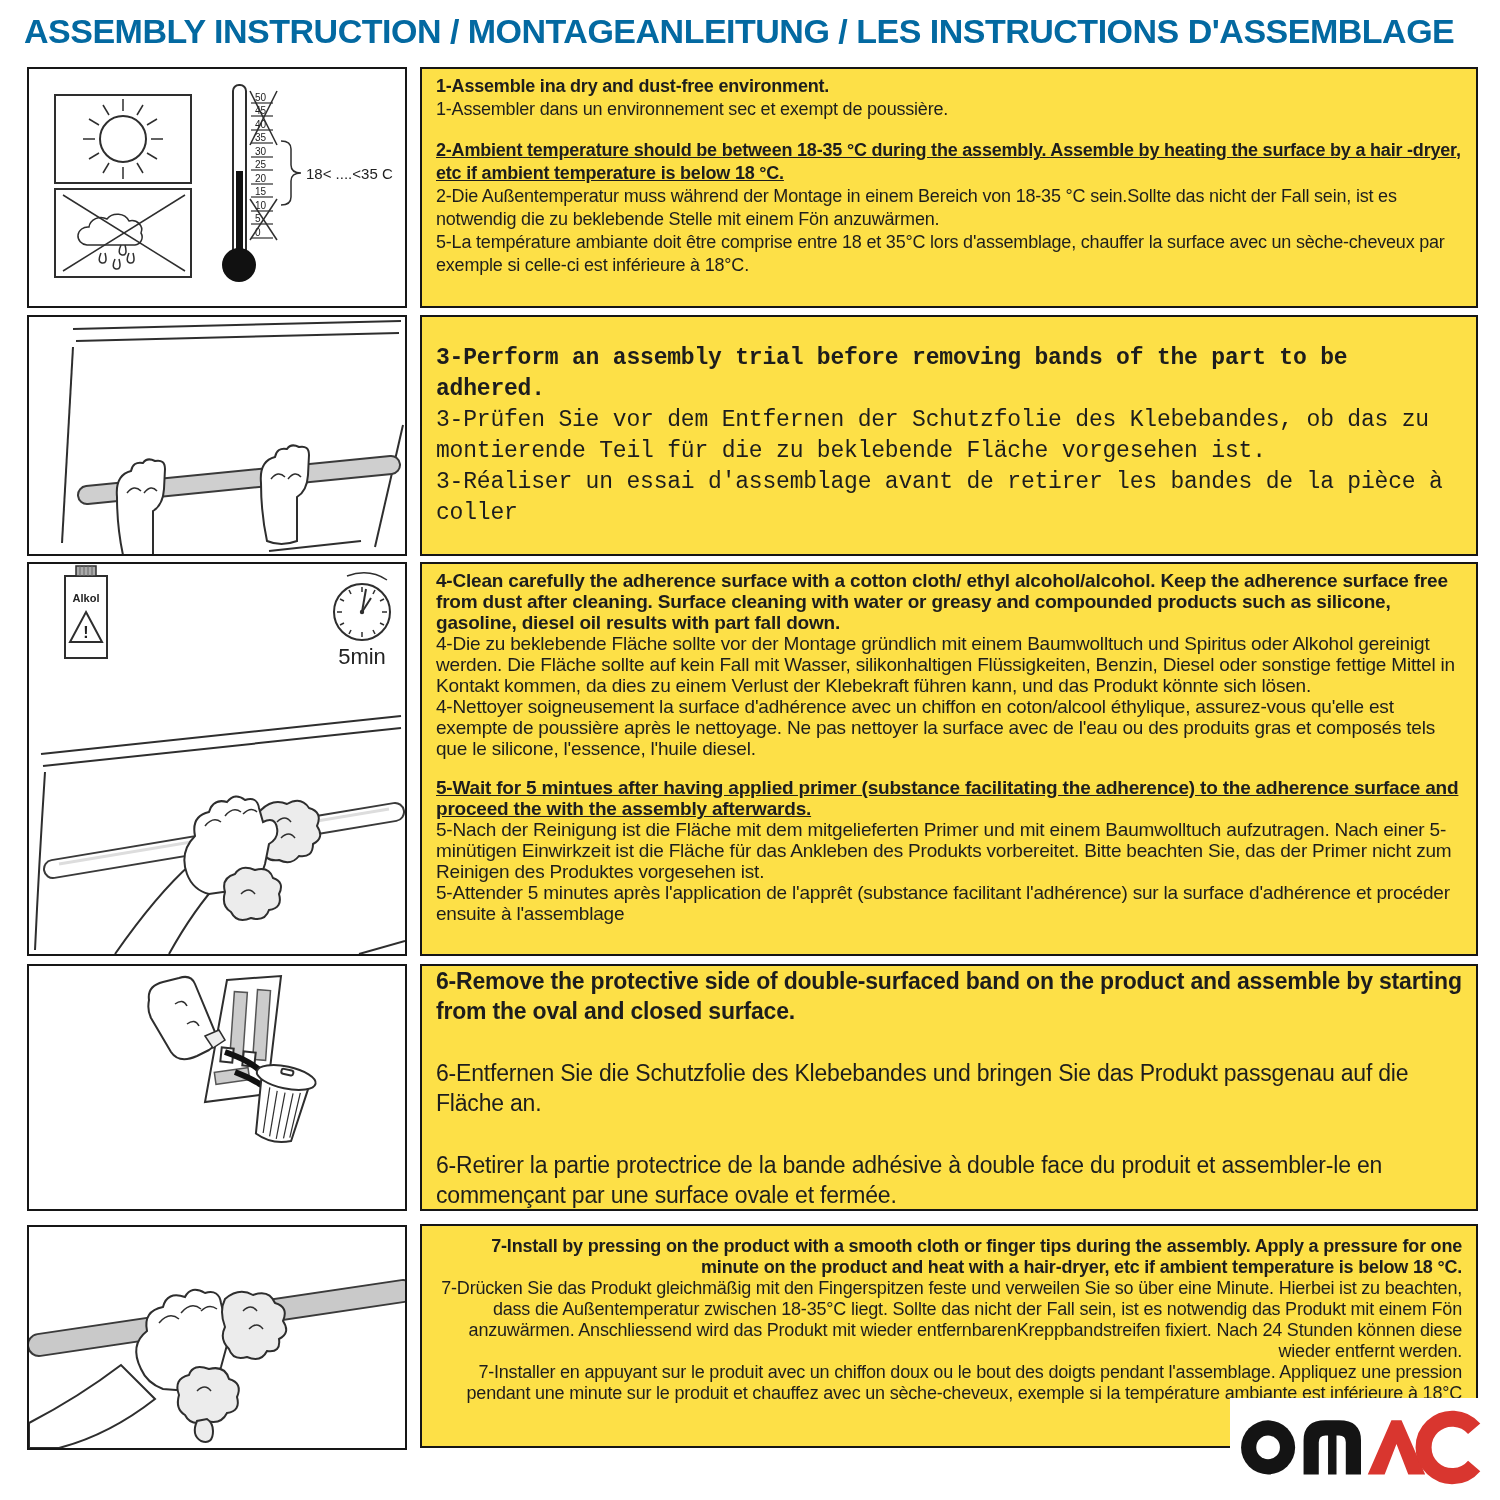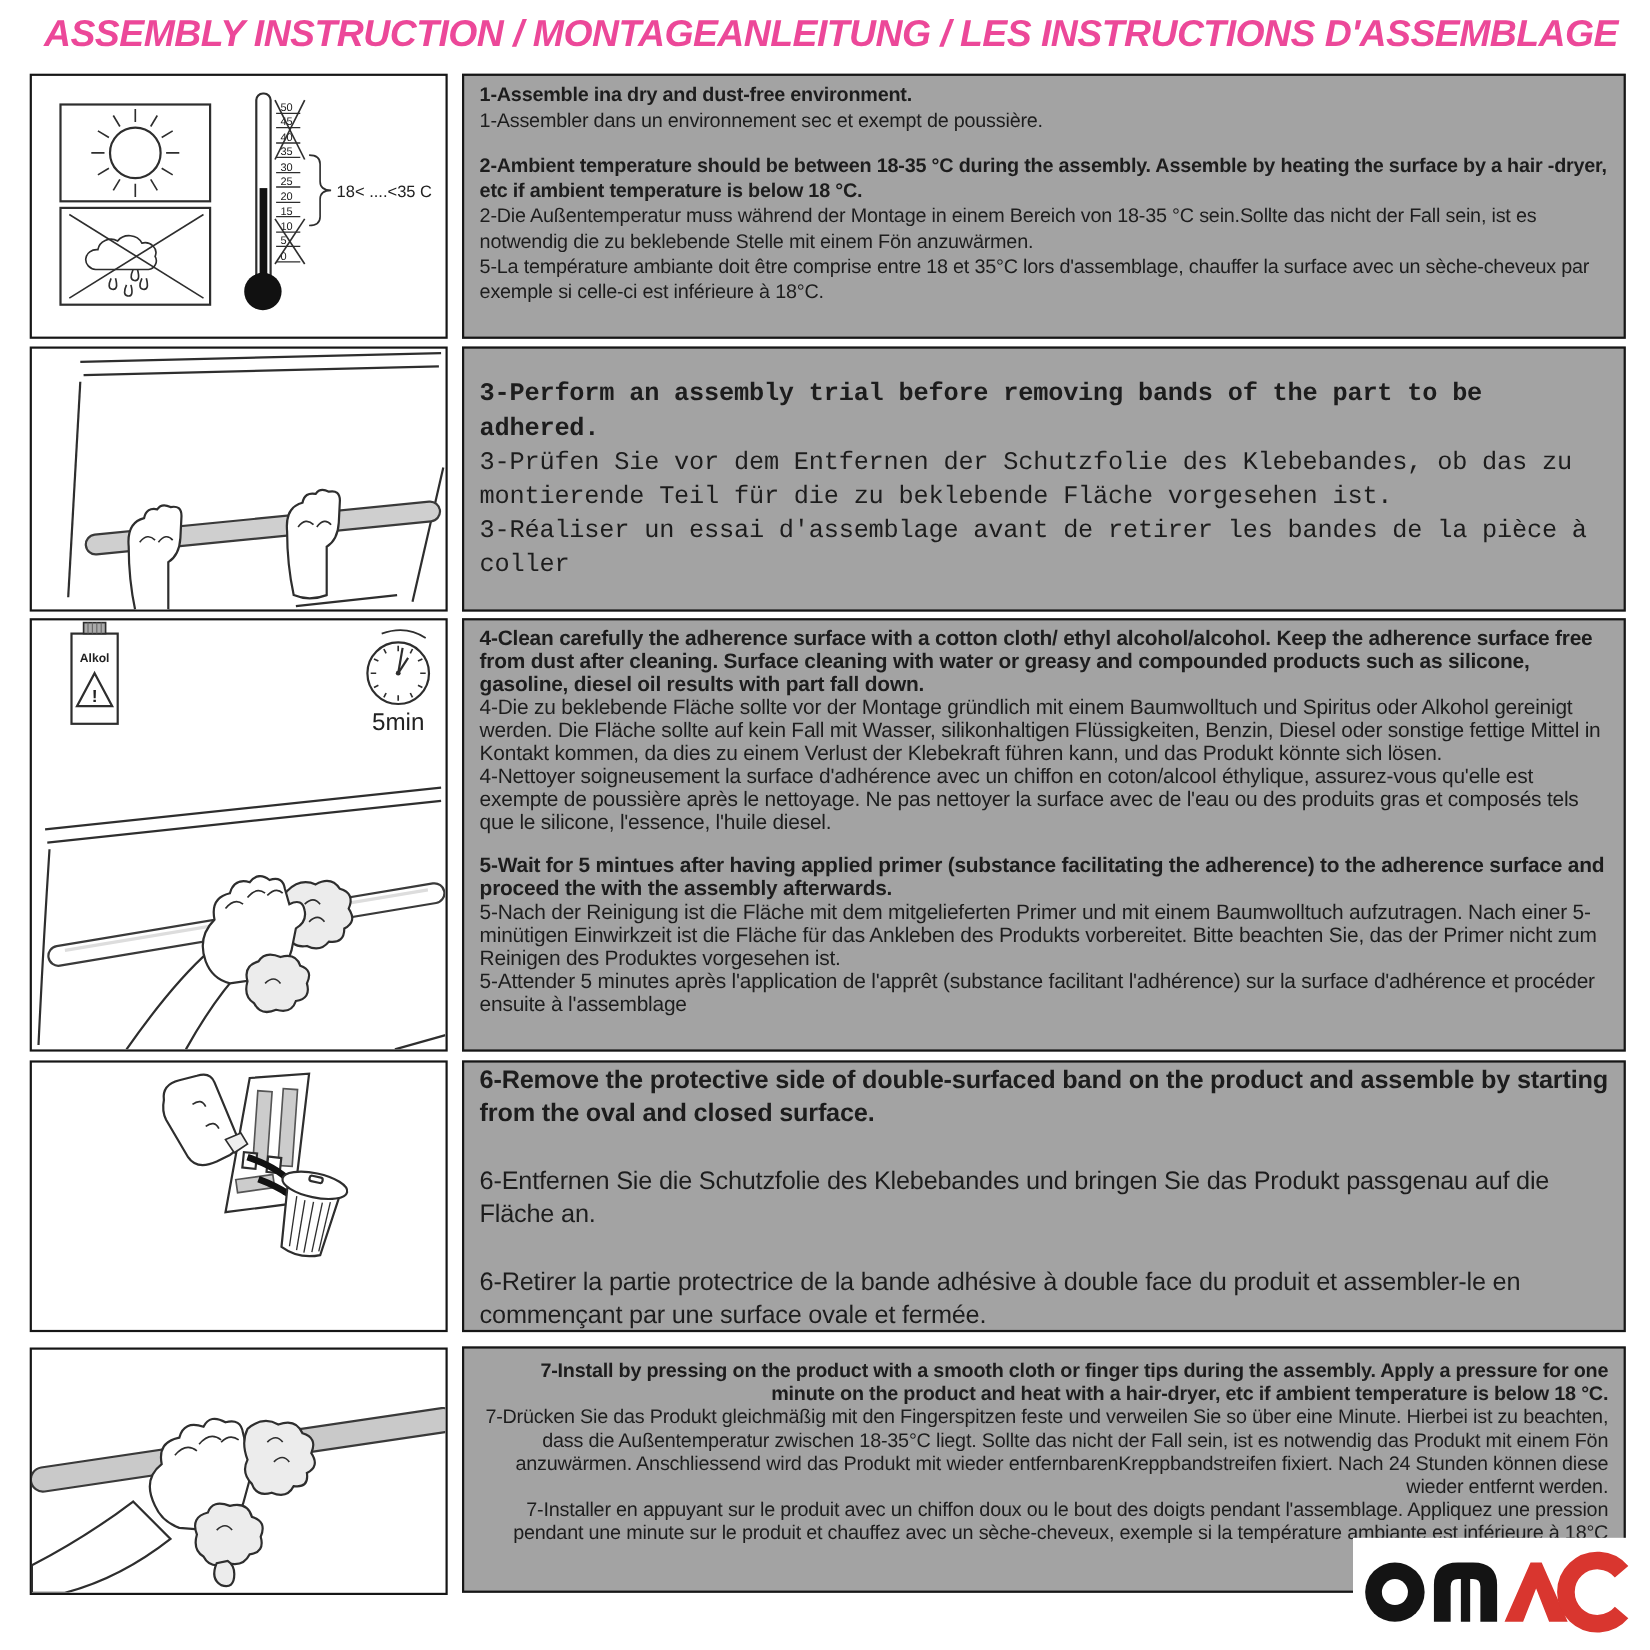--- a/index.html
+++ b/index.html
@@ -1,22 +1,22 @@
 <!DOCTYPE html>
 <html><head>
 <meta charset="utf-8">
 <style>
   html,body{margin:0;padding:0;background:#fff;}
   body{width:1500px;height:1500px;position:relative;font-family:"Liberation Sans",sans-serif;color:#1d1d1d;overflow:hidden;}
-  .page-title{position:absolute;left:40px;top:12px;font-size:34px;font-weight:bold;letter-spacing:-0.5px;color:#ec4899;white-space:nowrap;font-style:italic;}
+  .page-title{position:absolute;left:24px;top:12px;font-size:34px;font-weight:bold;letter-spacing:-0.5px;color:#0369a1;white-space:nowrap;}
   .figure-box{position:absolute;left:27px;width:380px;border:2px solid #161616;background:#fff;box-sizing:border-box;overflow:hidden;}
-  .text-box{position:absolute;left:420px;width:1058px;border:2px solid #161616;background:#a3a3a3;box-sizing:border-box;padding:6px 14px;overflow:hidden;letter-spacing:-0.2px;}
+  .text-box{position:absolute;left:420px;width:1058px;border:2px solid #161616;background:#fde047;box-sizing:border-box;padding:6px 14px;overflow:hidden;letter-spacing:-0.2px;}
   .text-box p{margin:0;}
   .b{font-weight:bold;}
-  .sp{margin-top:18px !important;}
+  .sp{margin-top:18px !important;text-decoration:underline;}
   .center-v{display:flex;flex-direction:column;justify-content:center;}
   .fz18{font-size:18px;line-height:23px;}
   .fz19{font-size:19px;line-height:21px;}
   .fz23{font-size:23px;line-height:31px;font-family:Liberation Mono, monospace;}
   .fz23b{font-size:23px;line-height:30px;gap:32px;}
   .fz18s{font-size:18px;line-height:21px;}
   svg{display:block;}
   .ln{fill:none;stroke:#2e2e2e;stroke-width:2;}
   .ln15{fill:none;stroke:#2e2e2e;stroke-width:1.5;}
   .wfill{fill:#ffffff;stroke:#2e2e2e;stroke-width:2;}

